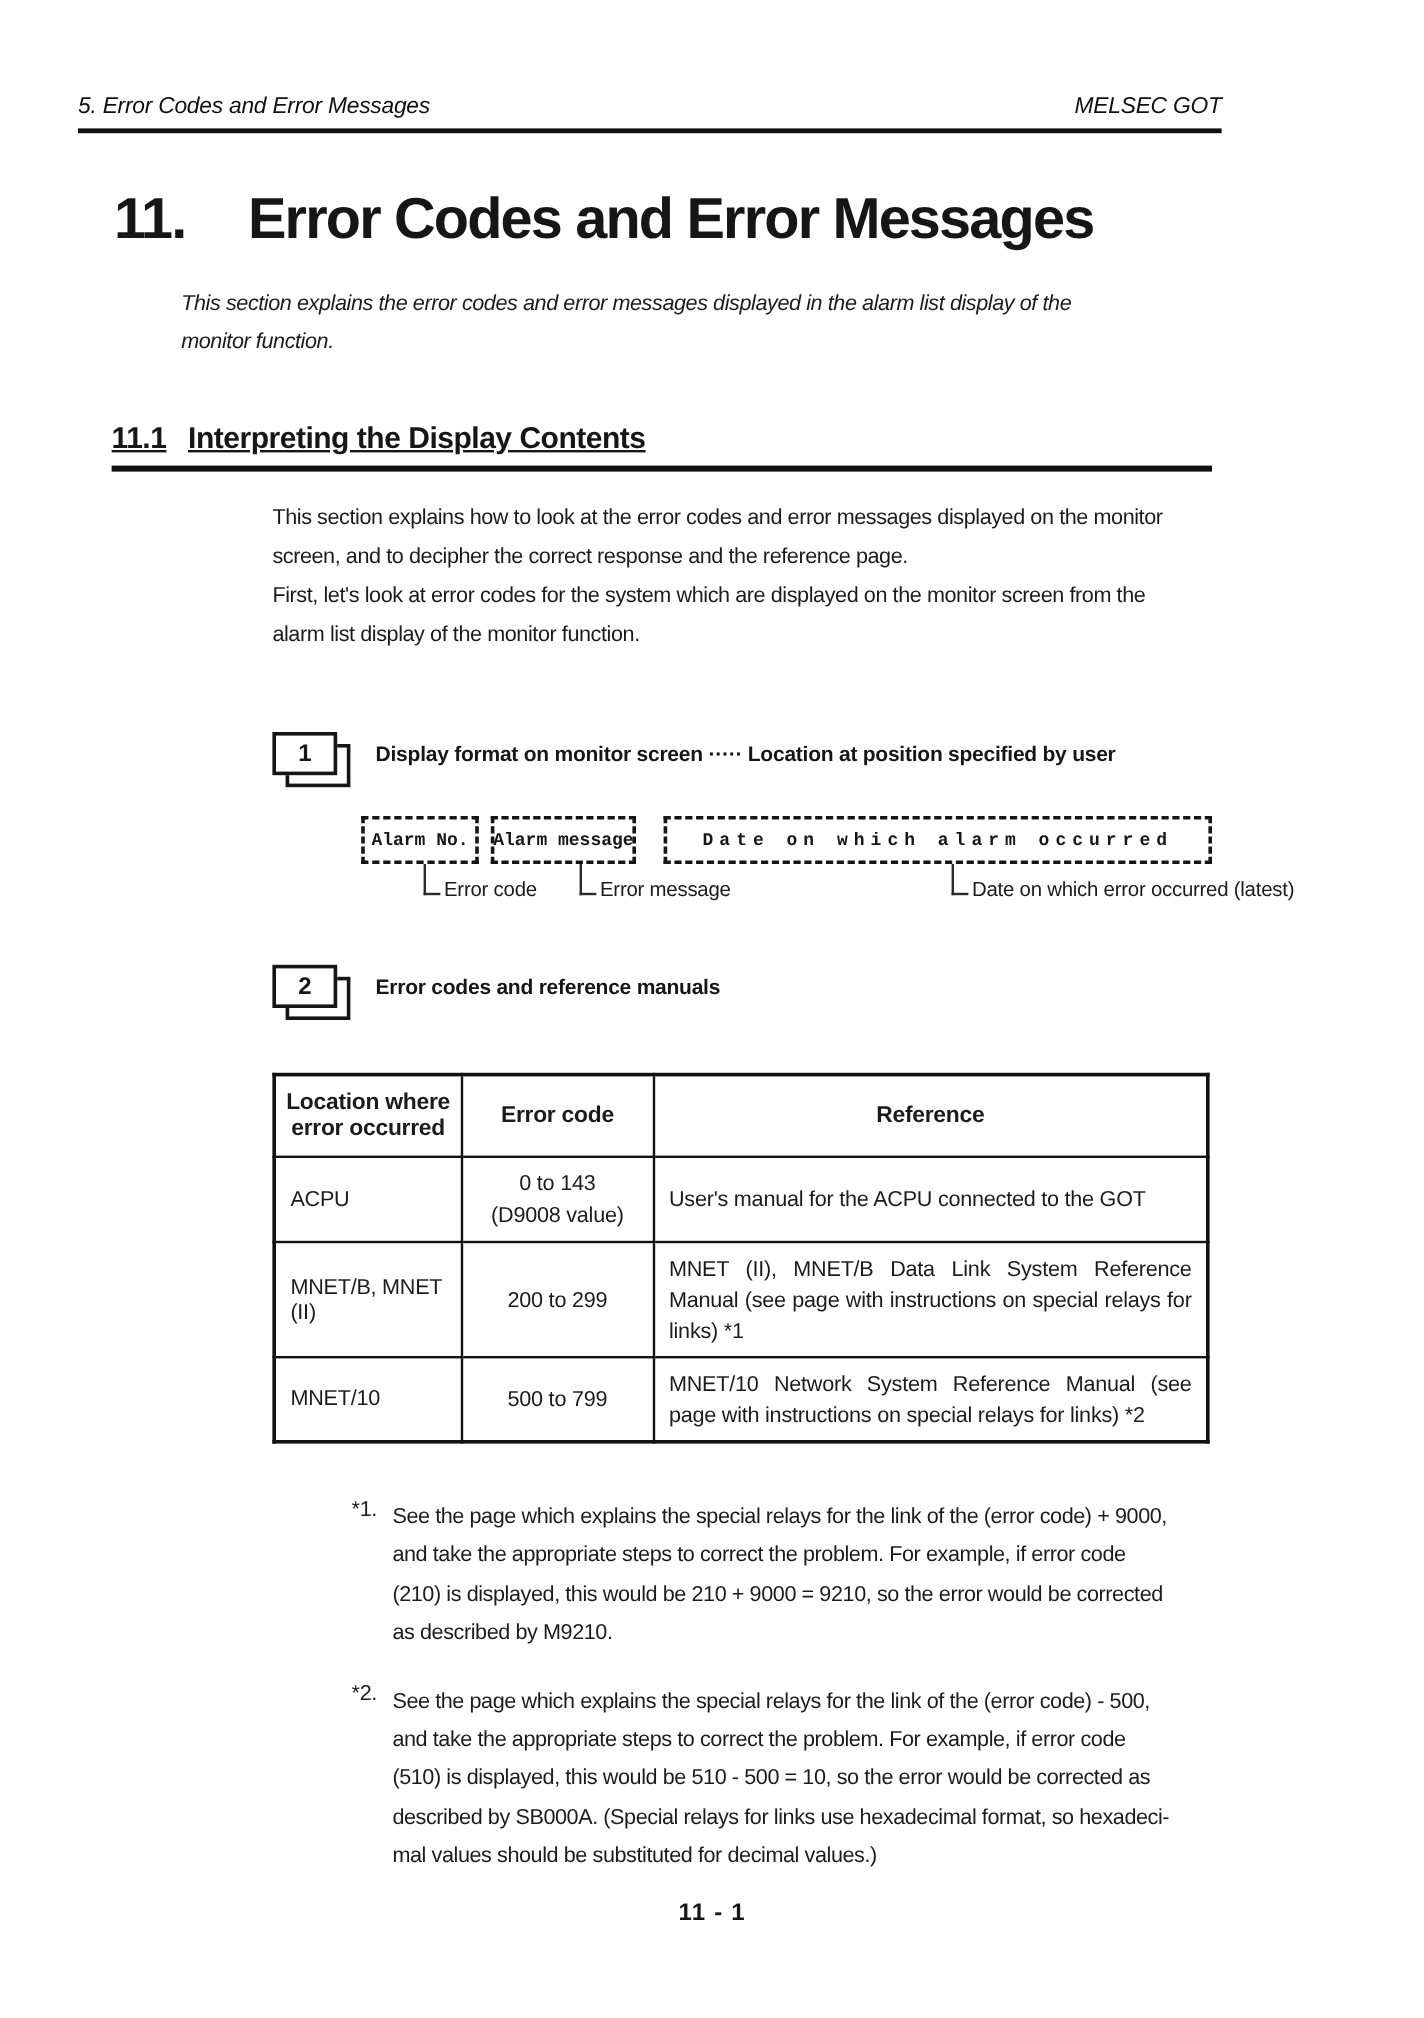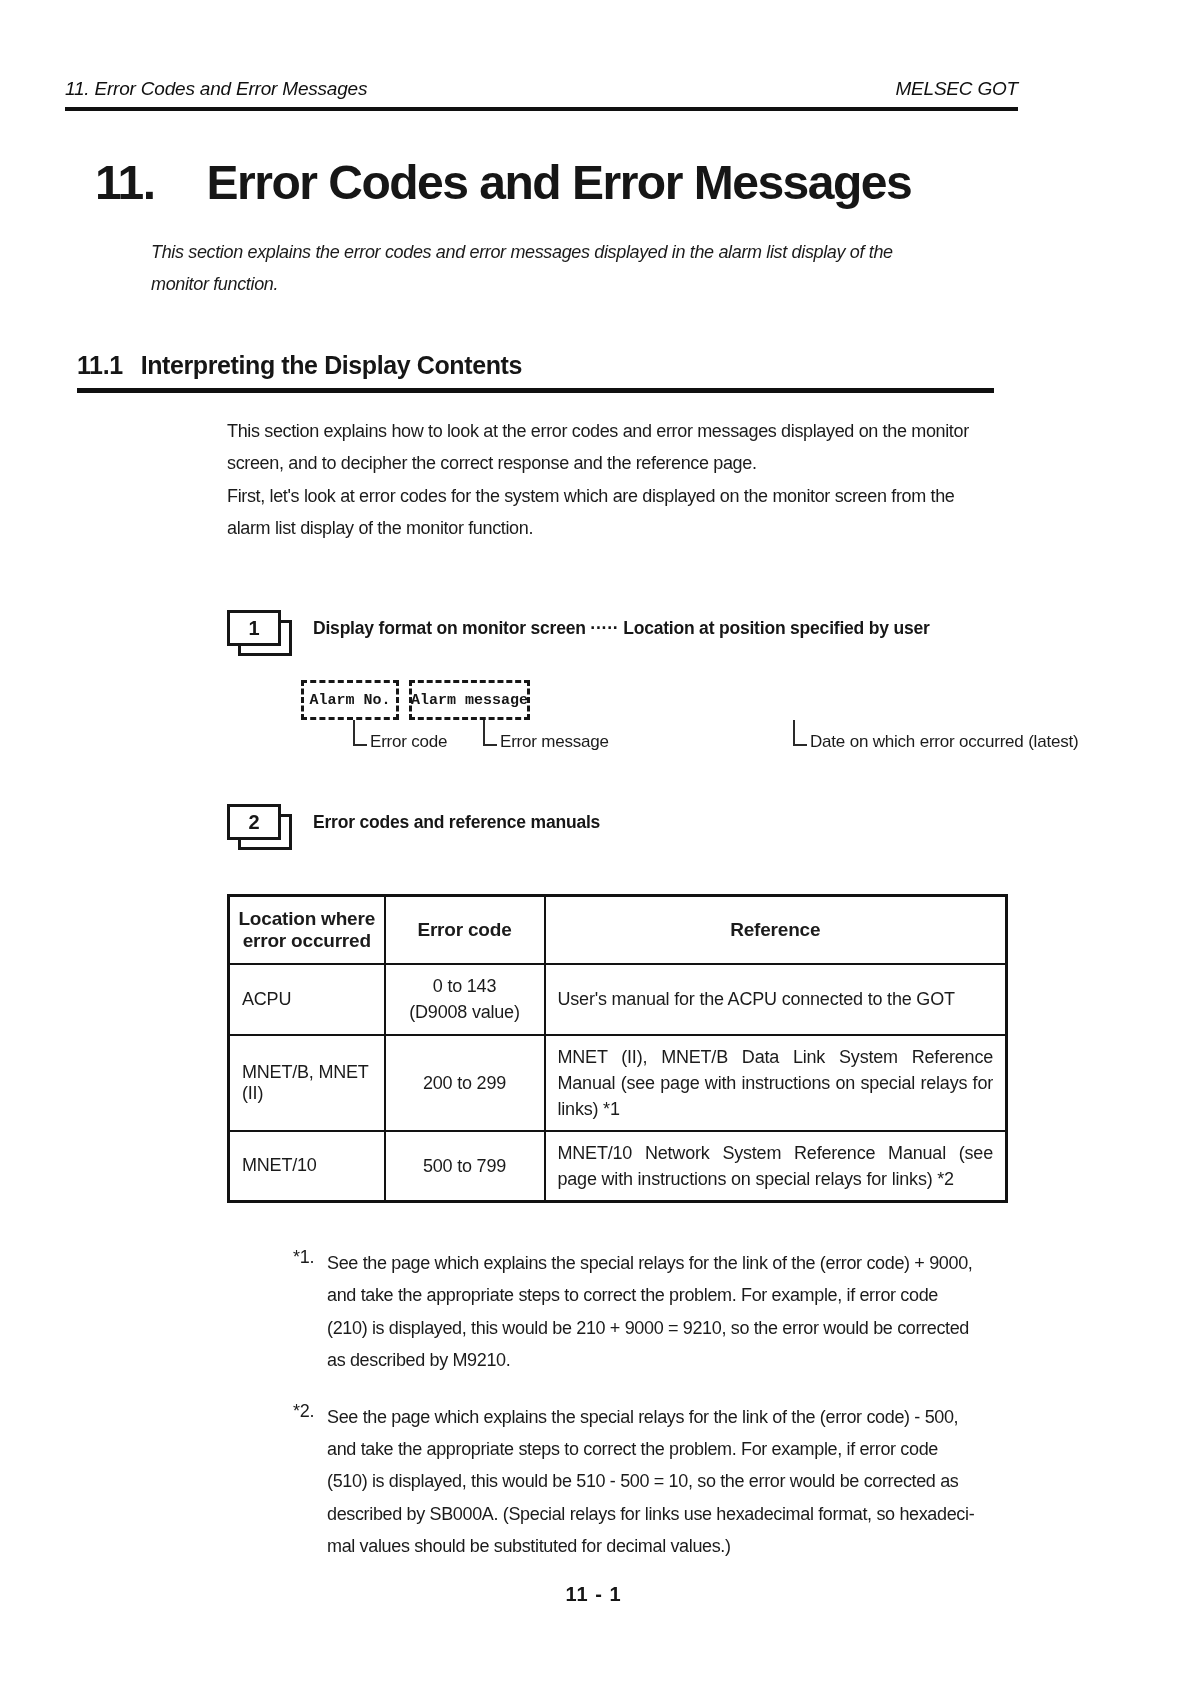--- a/index.html
+++ b/index.html
@@ -28,21 +28,21 @@
   }
 
   
   .bodytext{
     font-size:18px;line-height:1.8;letter-spacing:-0.35px;
     white-space:pre-line;color:#1b1b1b;
   }
   .intro{margin-top:26px;margin-left:86px;width:795px;font-style:italic;}
 
   
-  .sec-head-wrap{margin-top:50px;margin-left:12px;}
+  .sec-head-wrap{margin-top:50px;margin-left:28px;text-decoration:underline;}
   .sec-head{
     font-size:25px;font-weight:bold;letter-spacing:-0.4px;
     display:flex;gap:18px;white-space:nowrap;
   }
   .sec-rule{height:5px;background:#101010;margin-top:8px;width:917px;}
   .sec-body{margin-top:22px;margin-left:162px;width:800px;}
 
   
   .num-item{margin-left:162px;display:flex;align-items:center;}
   .num-item.first{margin-top:66px;}
@@ -121,21 +121,21 @@
     font-size:20px;font-weight:bold;letter-spacing:1px;
   }
 </style>
 </head>
 <body>
 
 <div class="page">
   <div class="content">
 
     <div class="runhead">
-      <span class="left">11. Error Codes and Error Messages</span>
+      <span class="left">5. Error Codes and Error Messages</span>
       <span class="right">MELSEC GOT</span>
     </div>
     <div class="toprule"></div>
 
     <div class="chapter-title">
       <span>11.</span>
       <span>Error Codes and Error Messages</span>
     </div>
 
     <div class="bodytext intro">This section explains the error codes and error messages displayed in the alarm list display of the
@@ -158,20 +158,21 @@
       <div class="numbox">
         <div class="shadow"></div>
         <div class="front">1</div>
       </div>
       <div class="num-label">Display format on monitor screen ····· Location at position specified by user</div>
     </div>
 
     <div class="diagram">
       <div class="dbox b1">Alarm No.</div>
       <div class="dbox b2">Alarm message</div>
+      <div class="dbox b3">Date on which alarm occurred</div>
       <div class="bend c1"></div>
       <div class="bend c2"></div>
       <div class="bend c3"></div>
       <div class="dcaption t1">Error code</div>
       <div class="dcaption t2">Error message</div>
       <div class="dcaption t3">Date on which error occurred (latest)</div>
     </div>
 
     <div class="num-item second">
       <div class="numbox">

